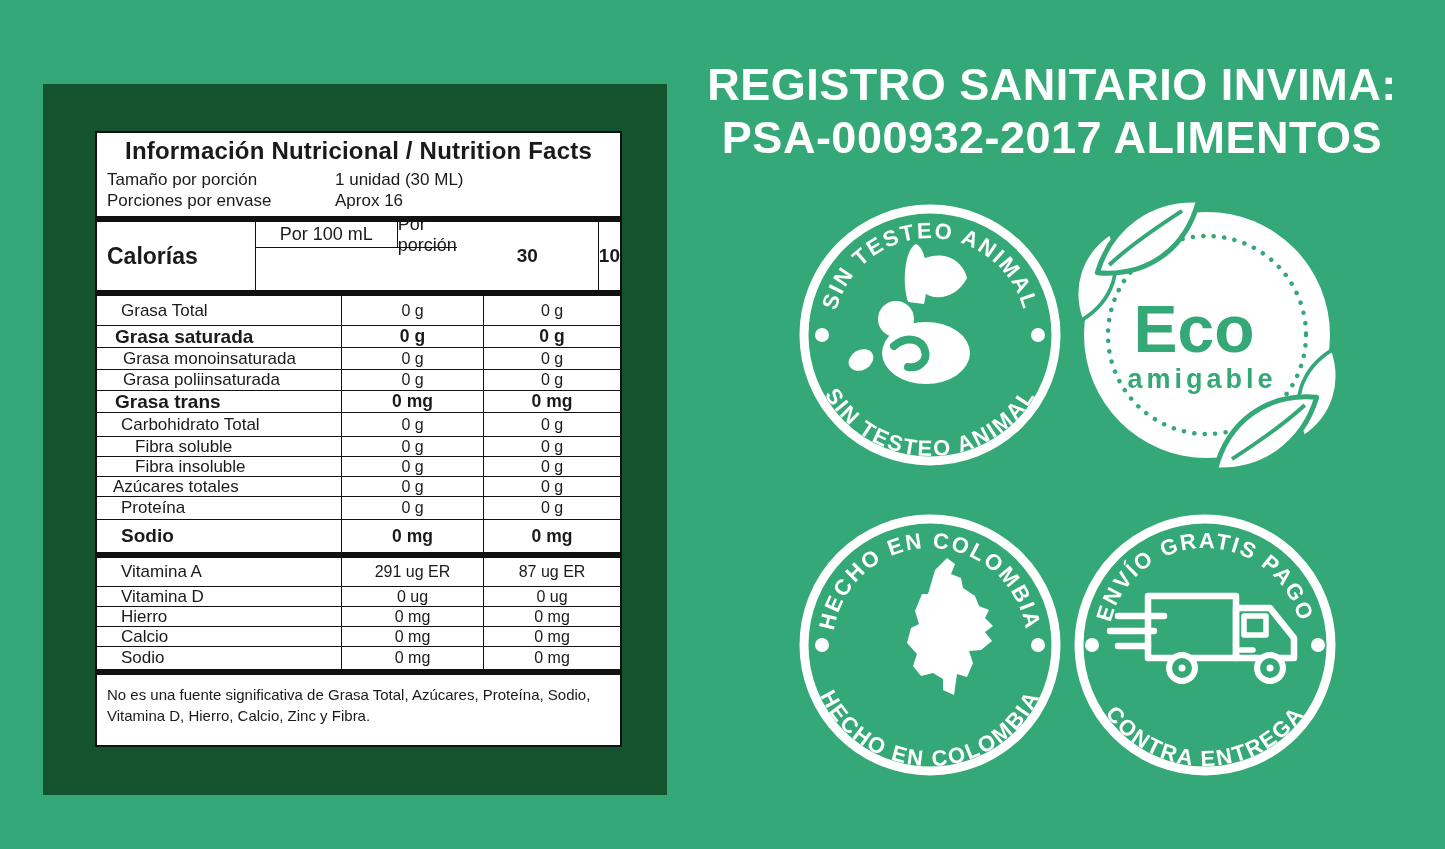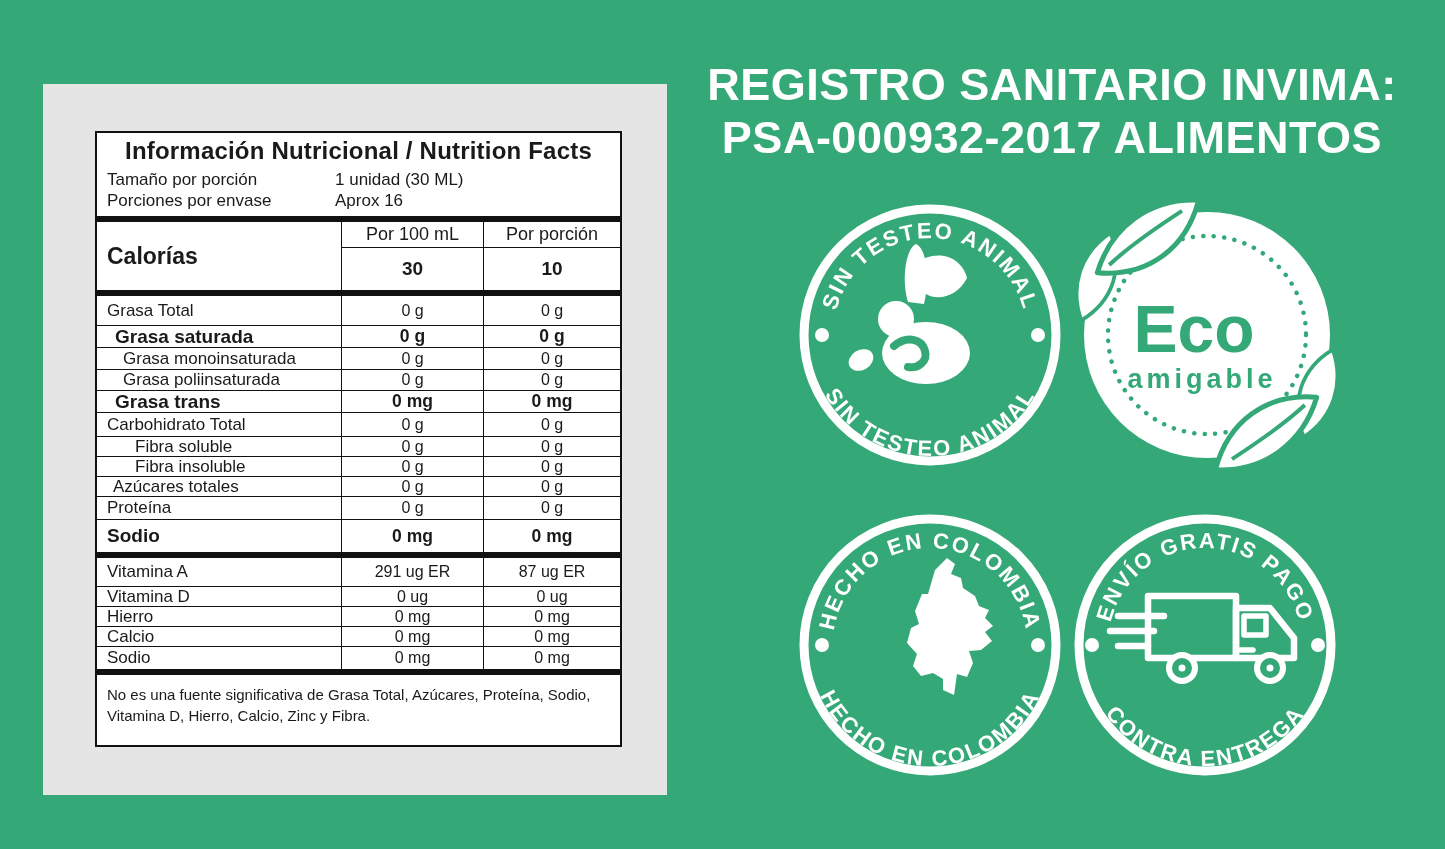--- a/index.html
+++ b/index.html
@@ -7,21 +7,21 @@
   body {
     position: relative;
     background: #35A877;
     font-family: "Liberation Sans", sans-serif;
     overflow: hidden;
     color: #1a1a1a;
   }
   
   .card {
     position: absolute; left: 43px; top: 84px;
-    width: 624px; height: 711px; background: #e5e5e5;
+    width: 624px; height: 711px; background: #14532d;
   }
   .ntable {
     position: absolute; left: 52px; top: 47px;
     width: 527px; height: 616px;
     border: 2px solid #111; background: #fff;
   }
   .nt-title {
     height: 36px; display:flex; align-items:center; justify-content:center;
     font-weight: bold; font-size: 24px; letter-spacing: 0.2px;
   }
@@ -30,28 +30,28 @@
   .serv-label { width: 228px; }
   .serv-value { flex: 1; }
   .bar { height: 6px; background: #111; }
 
   .cal { display: flex; height: 68px; }
   .cal-left {
     width: 245px; border-right: 1px solid #111;
     display:flex; align-items:center; padding-left: 10px;
     font-weight: bold; font-size: 23px;
   }
-  .cal-right { flex: 1; display: flex; flex-direction: column; }
+  .cal-right { flex: 1; display: flex; flex-direction: row; }
   .cal-hrow { display:flex; height: 26px; border-bottom: 1px solid #111; font-size: 18px; }
   .cal-vrow { display:flex; flex: 1; font-weight: bold; font-size: 19px; }
   .cal-c2 { width: 142px; border-right: 1px solid #111; display:flex; align-items:center; justify-content:center; }
   .cal-c3 { flex: 1; display:flex; align-items:center; justify-content:center; }
 
   .nrow { display: flex; height: 21px; border-bottom: 1px solid #111; font-size: 17px; }
-  .nc1 { width: 245px; border-right: 1px solid #111; display:flex; align-items:center; padding-left: 10px; }
+  .nc1 { width: 245px; border-right: 1px solid #111; display:flex; align-items:center; padding-left: 24px; }
   .nc2 { width: 142px; border-right: 1px solid #111; display:flex; align-items:center; justify-content:center; font-size: 16px; }
   .nc3 { flex: 1; display:flex; align-items:center; justify-content:center; font-size: 16px; }
   .nrow.b { font-weight: bold; }
   .nrow.b .nc1 { font-size: 19px; }
   .nrow.b .nc2, .nrow.b .nc3 { font-size: 17.5px; }
   .h30 { height: 30px; } .h22 { height: 22px; } .h24 { height: 24px; }
   .h23 { height: 23px; } .h29 { height: 29px; } .h32 { height: 32px; }
   .h20 { height: 20px; }
   .noline { border-bottom: none; }
   .i1 .nc1 { padding-left: 18px; }

